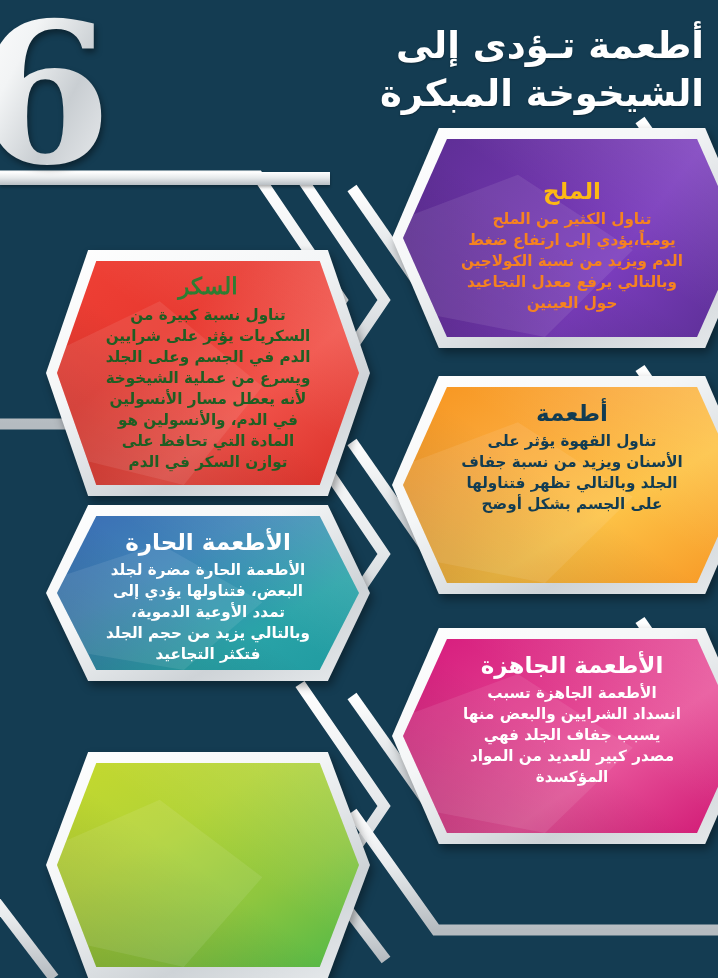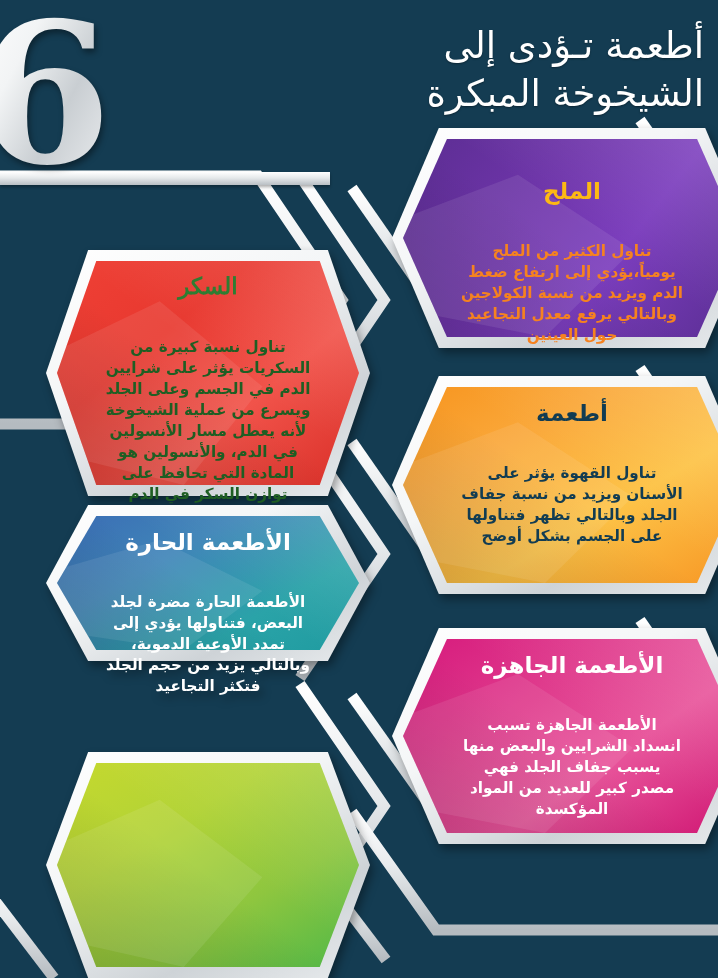--- a/index.html
+++ b/index.html
@@ -31,21 +31,21 @@
   .title-zone {
     position:absolute;
     top:22px; right:14px;
     width:352px;
     z-index:6;
     text-align:right;
   }
   .title-text {
     color:#ffffff;
     font-size:37px;
-    font-weight:normal;
+    font-weight:bold;
     line-height:1.30;
     letter-spacing:0px;
     direction:rtl;
     text-shadow:0 1px 2px rgba(0,0,0,.35);
   }
 
   
   .numeral {
     position:absolute;
     top:-4px; left:-24px;
@@ -116,28 +116,27 @@
     font-size:23px;
     font-weight:bold;
     line-height:1.15;
     margin-bottom:5px;
     white-space:nowrap;
   }
   .hex .body {
     font-size:15.2px;
     font-weight:bold;
     line-height:1.38;
-    margin-top:32px;
   }
 
   
   #hex-salt    { top:128px;  left:392px; width:360px; height:220px; }
   #hex-sugar   { top:250px;  left:46px;  width:324px; height:246px; }
   #hex-coffee  { top:376px;  left:392px; width:360px; height:218px; }
-  #hex-spicy   { top:505px;  left:46px;  width:324px; height:156px; }
+  #hex-spicy   { top:505px;  left:46px;  width:324px; height:176px; }
   #hex-ready   { top:628px;  left:392px; width:360px; height:216px; }
   #hex-soda    { top:752px;  left:46px;  width:324px; height:226px; }
 
   
   #hex-salt   .fill { background:linear-gradient(128deg,#5b2d91 0%,#6f35ab 38%,#7b3dbd 62%,#5a2e93 100%); }
   #hex-sugar  .fill { background:linear-gradient(140deg,#ef4136 0%,#e8382f 34%,#f1534a 64%,#d92e27 100%); }
   #hex-coffee .fill { background:linear-gradient(150deg,#f7941e 0%,#faa83a 30%,#fdc347 62%,#f79624 100%); }
   #hex-spicy  .fill { background:linear-gradient(150deg,#3b6cb5 0%,#3f85b8 34%,#2aa3a8 70%,#1f9ba0 100%); }
   #hex-ready  .fill { background:linear-gradient(145deg,#d6197c 0%,#e03c8d 36%,#e8559b 62%,#cf1572 100%); }
   #hex-soda   .fill { background:linear-gradient(148deg,#c6d92e 0%,#b2d336 34%,#8ec63f 66%,#4fb848 100%); }

